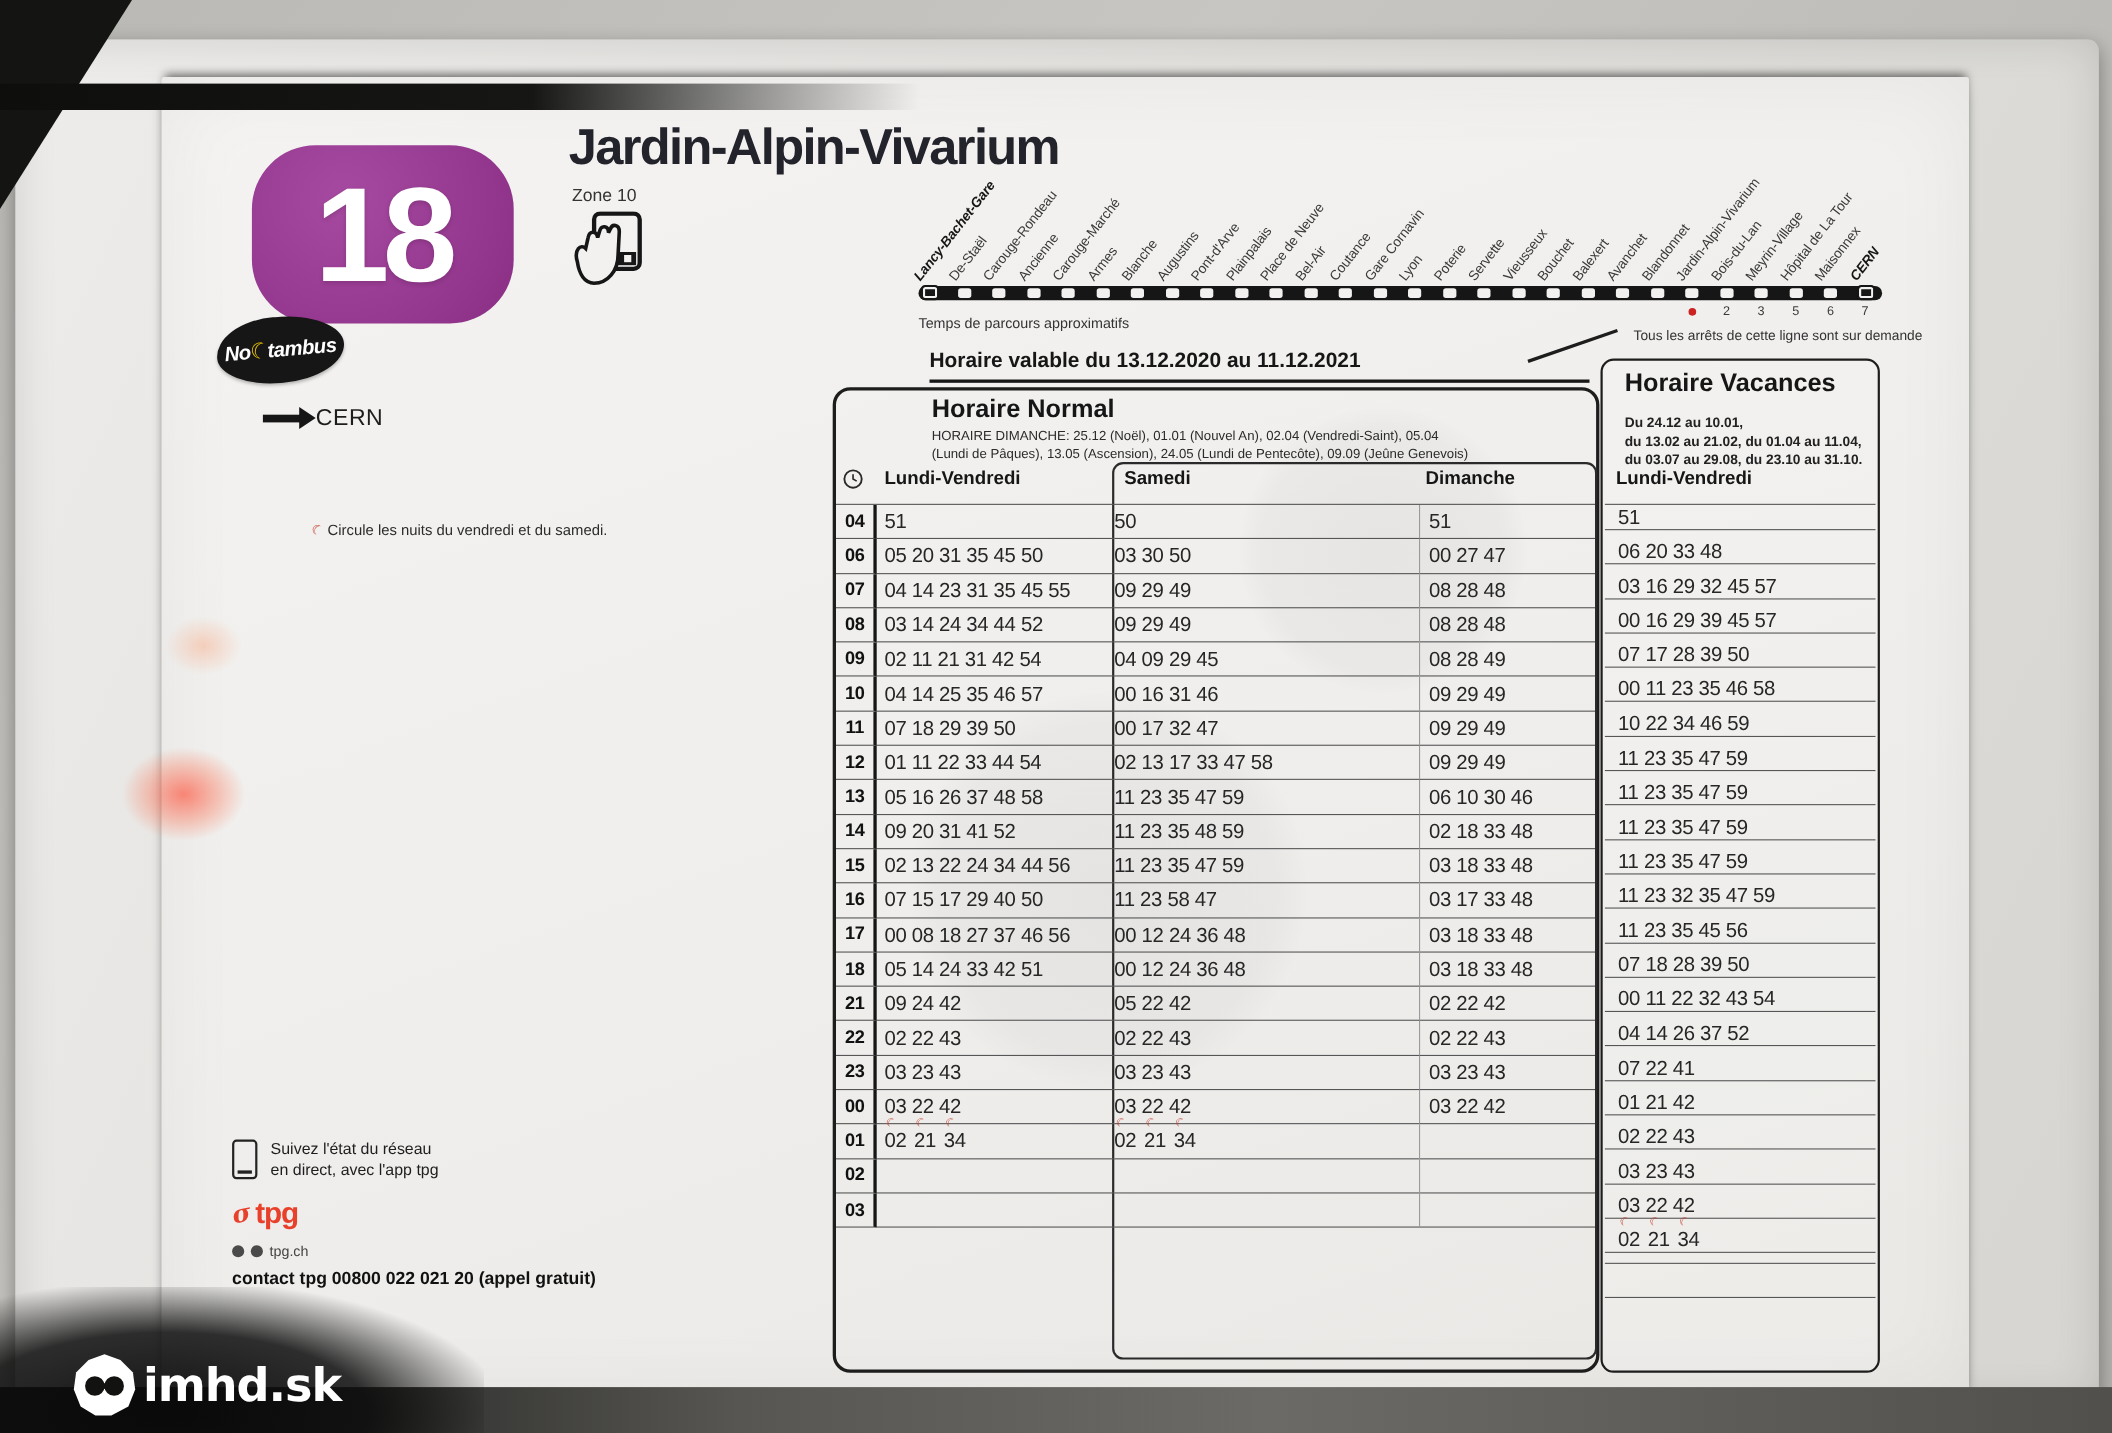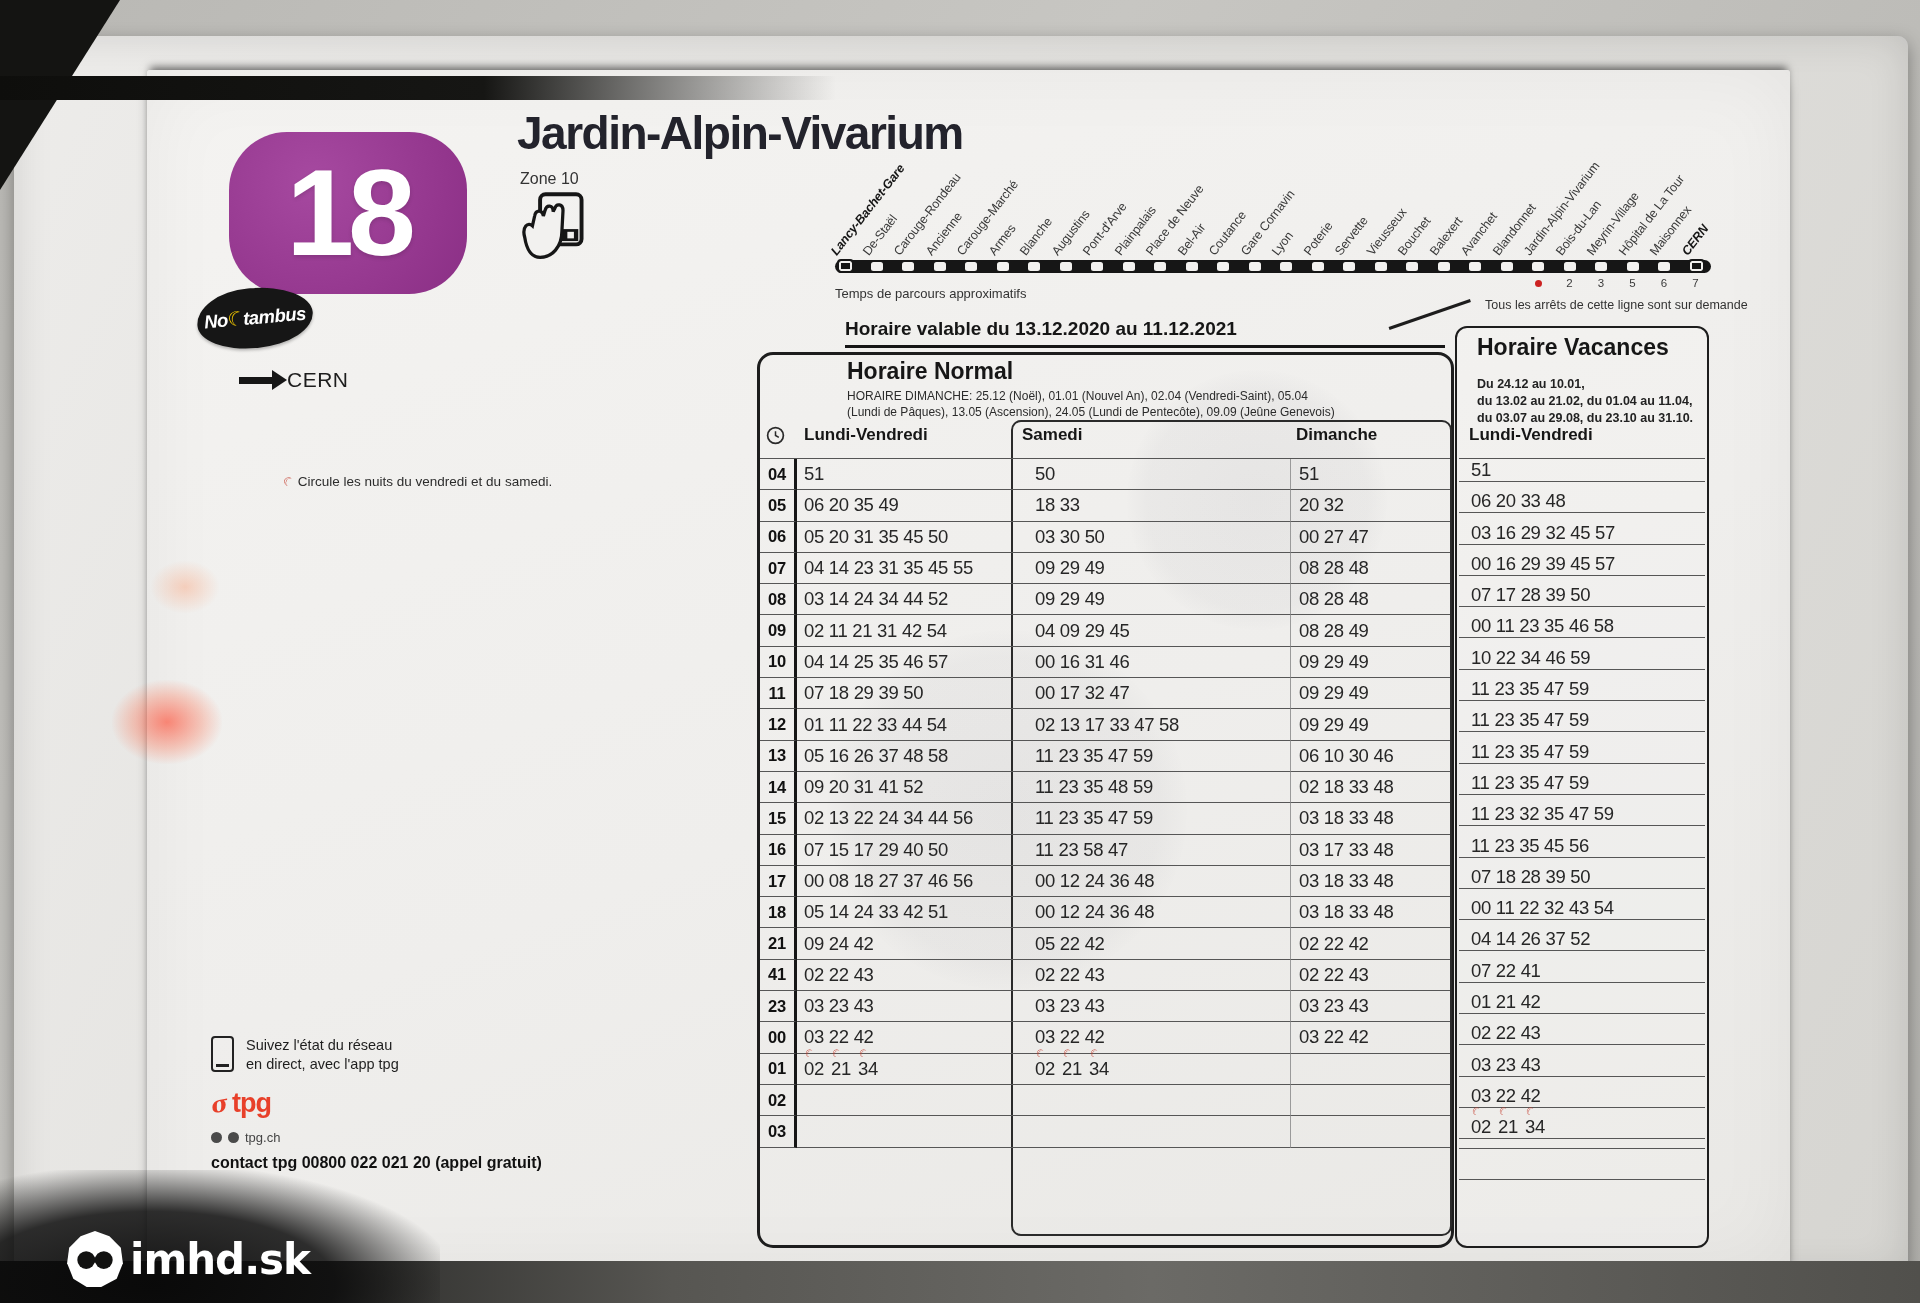--- a/index.html
+++ b/index.html
@@ -93,21 +93,21 @@
   .head-sa{left:262px;top:3px;}
   .head-di{left:536px;top:3px;}
   .vac-head{position:absolute;left:1322px;top:355px;font-size:17px;font-weight:bold;color:#161616;}
   .tt-rows{position:absolute;left:613px;top:388px;width:690px;border-top:1.4px solid #555;}
   .tt-row{display:grid;grid-template-columns:37px 216px 277px 160px;height:31.3px;}
   .cell{border-bottom:1.4px solid #565656;font-size:18.5px;color:#262626;letter-spacing:-.3px;
     display:flex;align-items:center;white-space:nowrap;overflow:visible;}
   .cell.hour{justify-content:center;font-weight:bold;font-size:16.5px;color:#111;
     border-right:3.2px solid #161616;border-left:0;}
   .cell.lv{padding-left:7px;}
-  .cell.sa{padding-left:22px;}
+  .cell.sa{}
   .cell.di{padding-left:8px;border-left:1.2px solid #9a9a9a;}
   .vac-rows{position:absolute;left:1312px;top:388px;width:246px;border-top:1.4px solid #555;}
   .vac-row{height:31.3px;}
   .cell.vac{padding-left:12px;}
   .min{position:relative;margin-right:7px;}
   .tmoon{position:absolute;left:1px;top:-11px;font-size:10.5px;color:#c3392a;font-style:normal;
     font-family:"DejaVu Sans",sans-serif;display:inline-block;transform:rotate(28deg);}
   
   .app-block{position:absolute;left:64px;top:966px;display:flex;gap:12px;align-items:flex-start;}
   .phone-icon{width:19px;height:32px;border:2px solid #222;border-radius:4px;position:relative;}
@@ -262,26 +262,20 @@
   <div class="vac-head">Lundi-Vendredi</div>
 
   <div class="tt-rows">
       <div class="tt-row">
         <div class="cell hour">04</div>
         <div class="cell lv">51</div>
         <div class="cell sa">50</div>
         <div class="cell di">51</div>
       </div>
       <div class="tt-row">
-        <div class="cell hour">05</div>
-        <div class="cell lv">06 20 35 49</div>
-        <div class="cell sa">18 33</div>
-        <div class="cell di">20 32</div>
-      </div>
-      <div class="tt-row">
         <div class="cell hour">06</div>
         <div class="cell lv">05 20 31 35 45 50</div>
         <div class="cell sa">03 30 50</div>
         <div class="cell di">00 27 47</div>
       </div>
       <div class="tt-row">
         <div class="cell hour">07</div>
         <div class="cell lv">04 14 23 31 35 45 55</div>
         <div class="cell sa">09 29 49</div>
         <div class="cell di">08 28 48</div>
@@ -352,21 +346,21 @@
         <div class="cell sa">00 12 24 36 48</div>
         <div class="cell di">03 18 33 48</div>
       </div>
       <div class="tt-row">
         <div class="cell hour">21</div>
         <div class="cell lv">09 24 42</div>
         <div class="cell sa">05 22 42</div>
         <div class="cell di">02 22 42</div>
       </div>
       <div class="tt-row">
-        <div class="cell hour">41</div>
+        <div class="cell hour">22</div>
         <div class="cell lv">02 22 43</div>
         <div class="cell sa">02 22 43</div>
         <div class="cell di">02 22 43</div>
       </div>
       <div class="tt-row">
         <div class="cell hour">23</div>
         <div class="cell lv">03 23 43</div>
         <div class="cell sa">03 23 43</div>
         <div class="cell di">03 23 43</div>
       </div>

